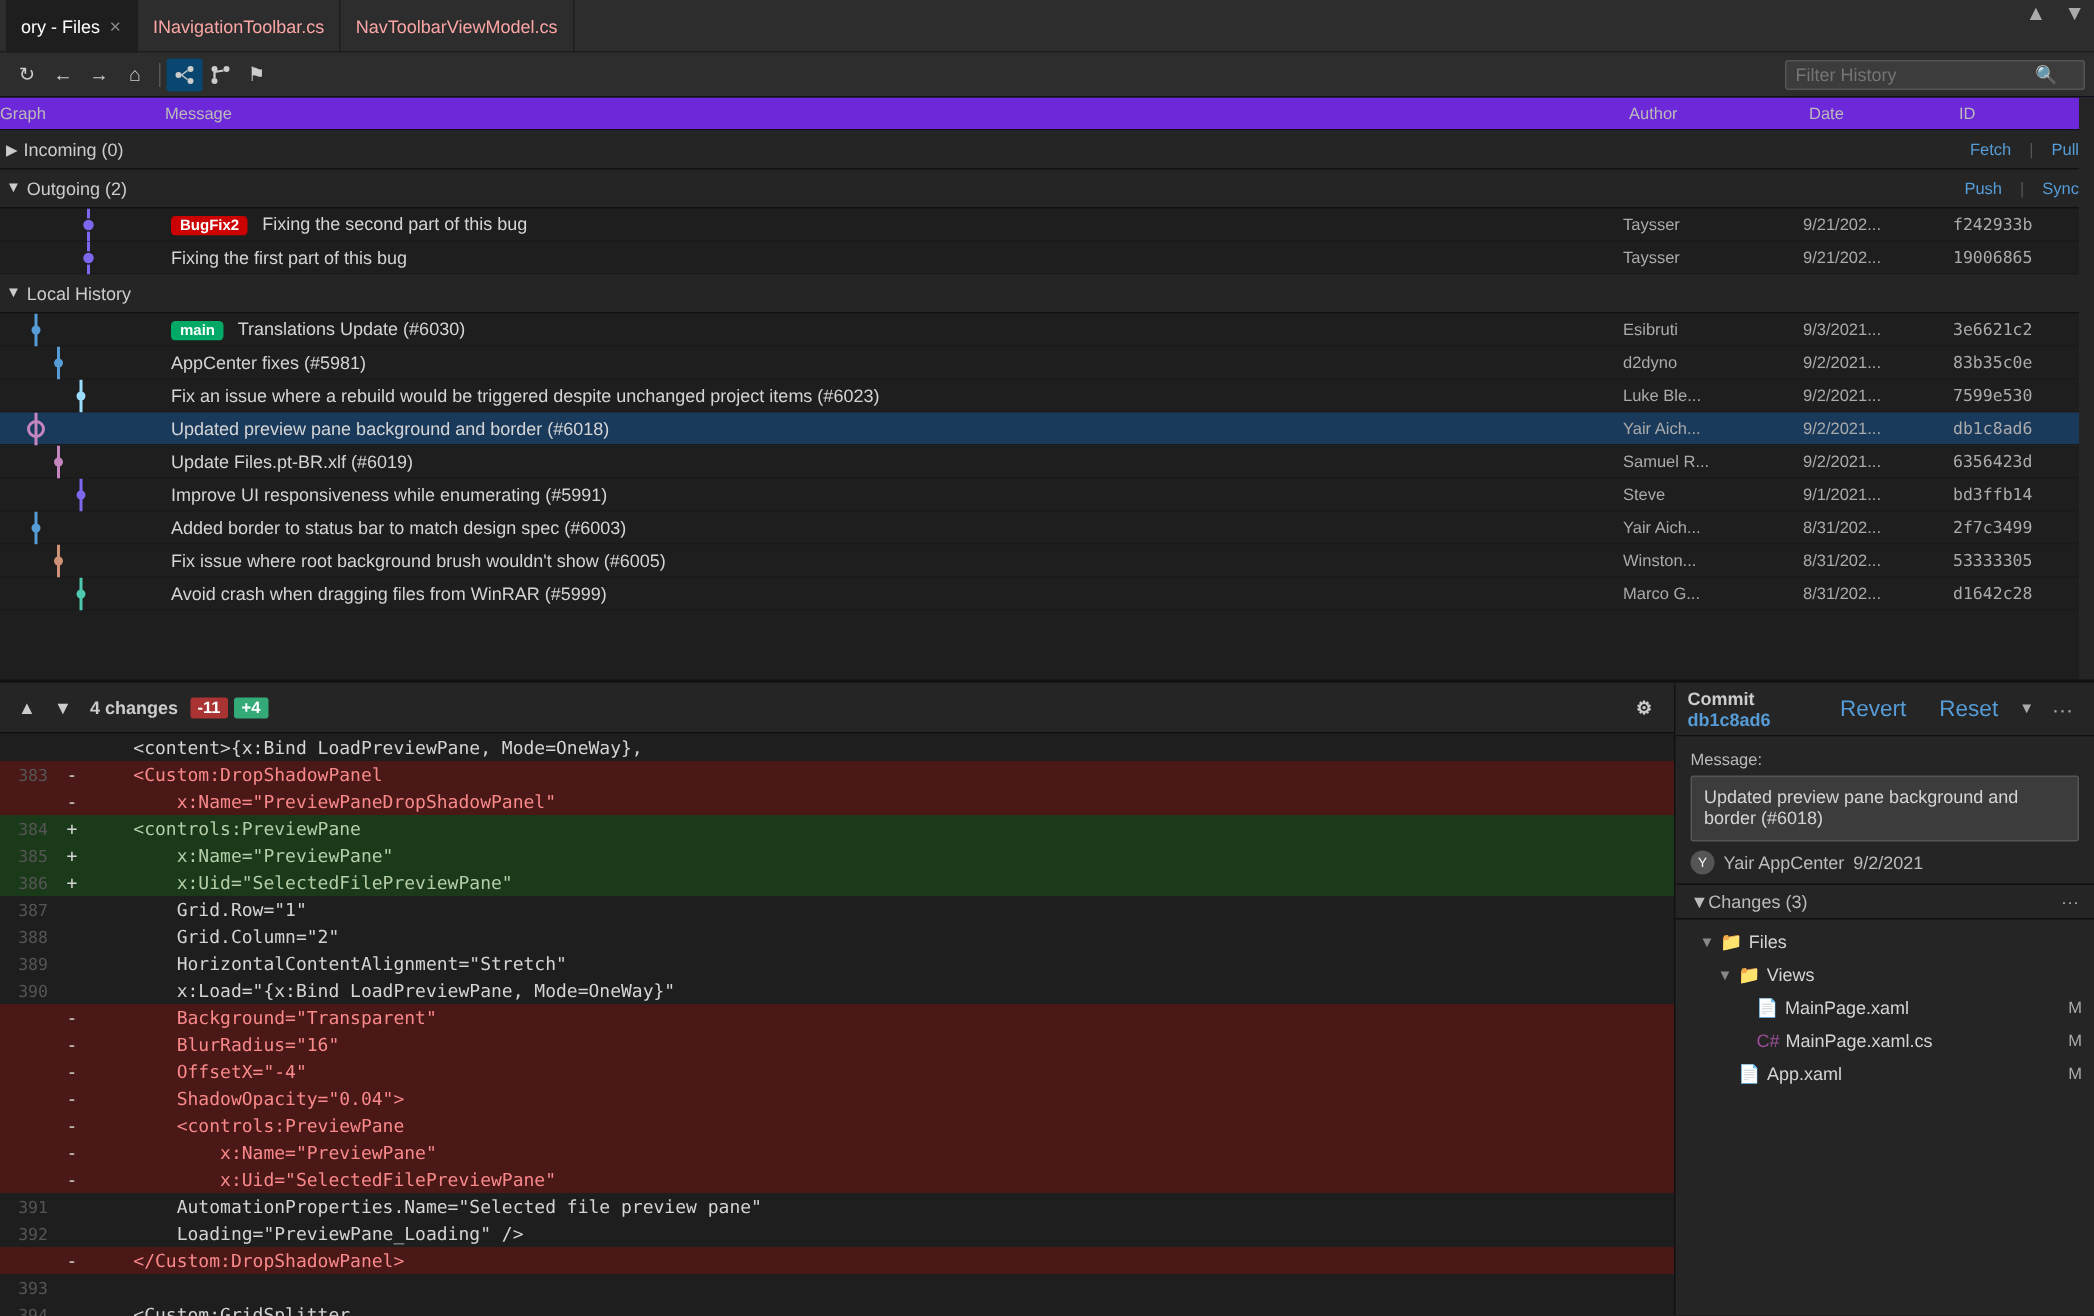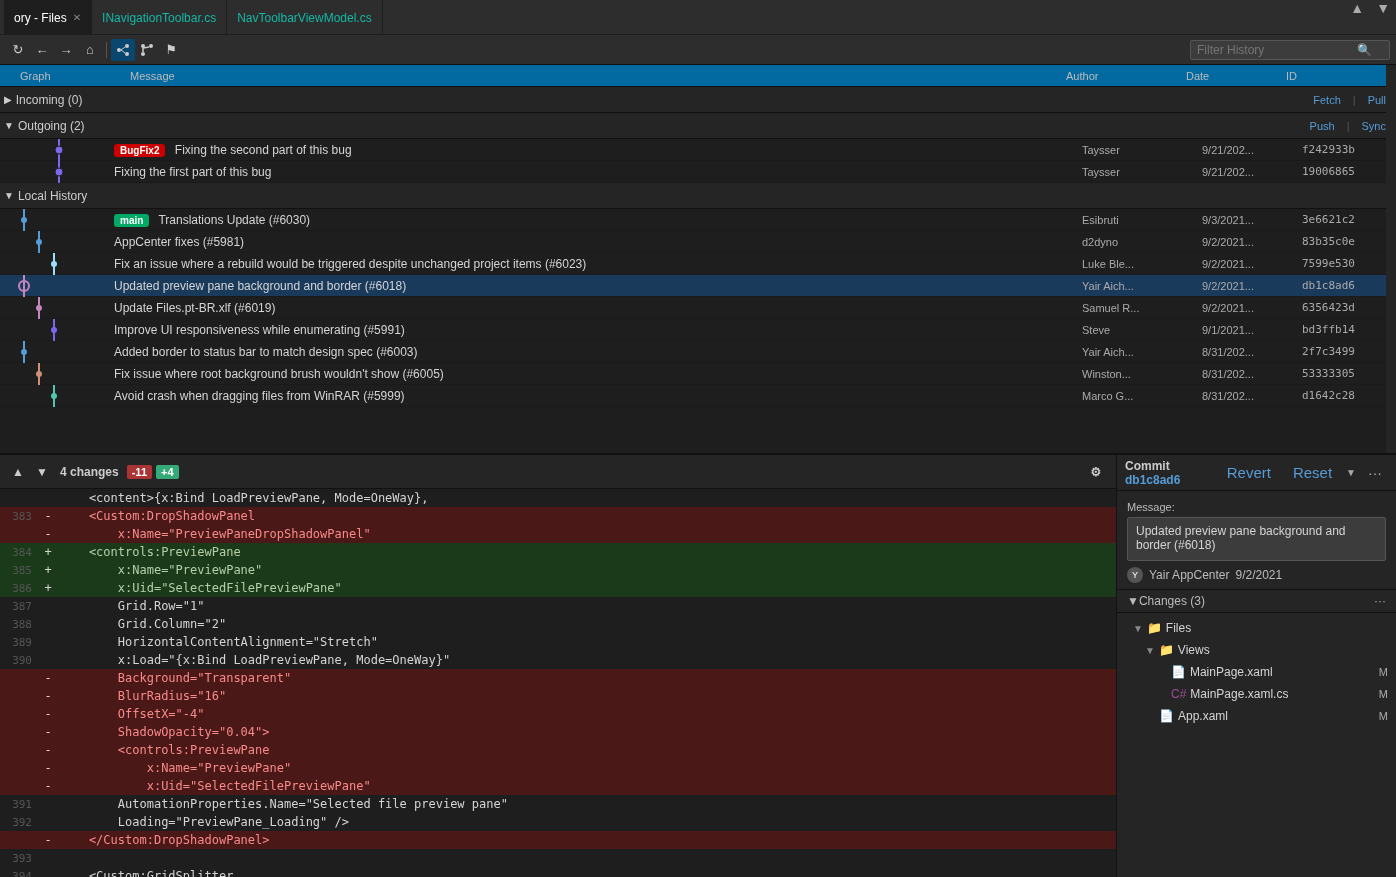--- a/index.html
+++ b/index.html
@@ -20,21 +20,21 @@
       height: 35px;
       border-bottom: 1px solid #1e1e1e;
       padding-left: 4px;
     }
     .tab {
       display: flex;
       align-items: center;
       padding: 0 10px;
       height: 35px;
       font-size: 12px;
-      color: #14b8a6;
+      color: #fca5a5;
       border-right: 1px solid #1e1e1e;
       cursor: pointer;
       white-space: nowrap;
     }
     .tab.active {
       background: #1e1e1e;
       color: #fff;
     }
     .tab .close-btn {
       margin-left: 6px;
@@ -103,25 +103,25 @@
       overflow: hidden;
       border-bottom: 2px solid #111;
       position: relative;
     }
 
     
     .col-headers {
       display: flex;
       align-items: center;
       height: 22px;
-      background: #0369a1;
+      background: #6d28d9;
       border-bottom: 1px solid #111;
       font-size: 11px;
       color: #bbb;
-      padding: 0 20px;
+      padding: 0 0;
     }
     .col-graph { width: 110px; min-width: 110px; }
     .col-message { flex: 1; }
     .col-author { width: 120px; min-width: 120px; }
     .col-date { width: 100px; min-width: 100px; }
     .col-id { width: 90px; min-width: 90px; }
     .section-header {
       display: flex;
       align-items: center;
       height: 26px;

